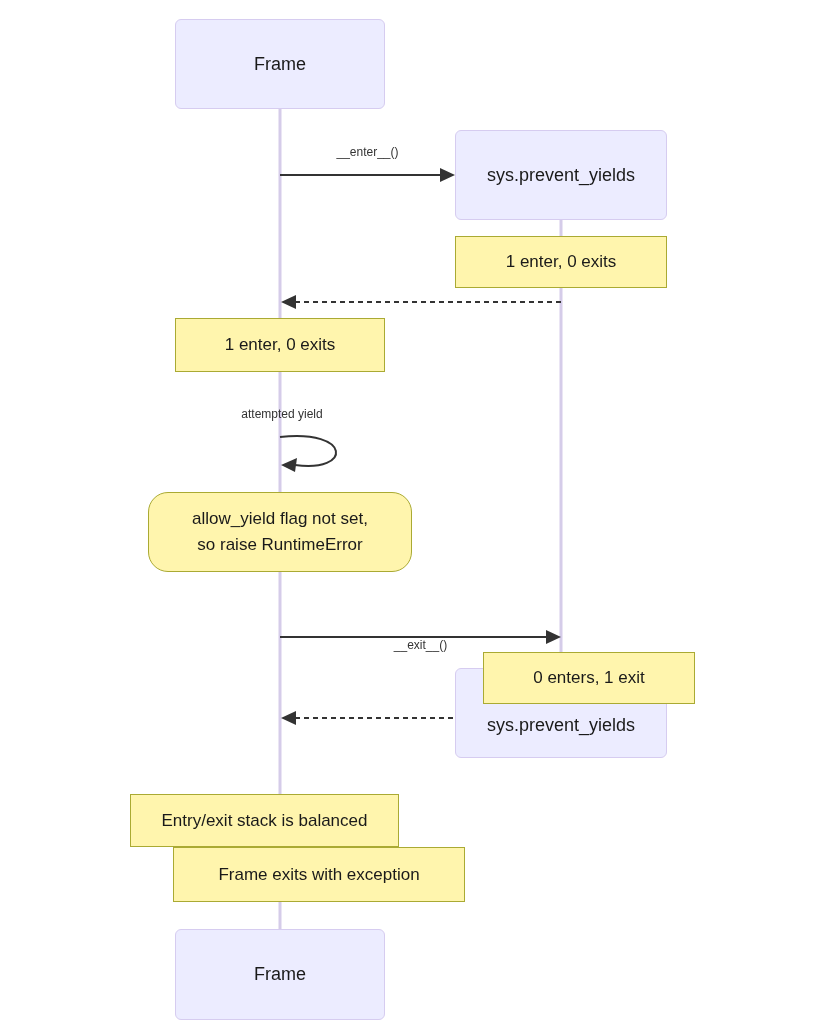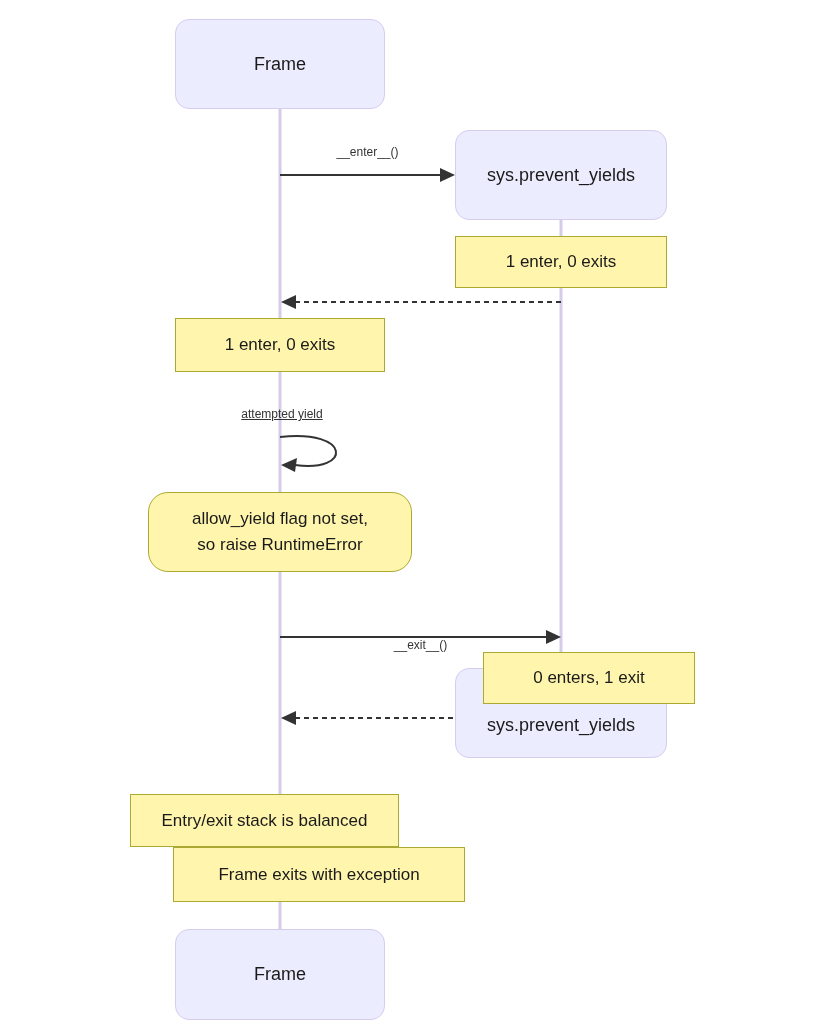--- a/index.html
+++ b/index.html
@@ -13,21 +13,21 @@
   svg.layer{position:absolute;left:0;top:0;}
   .lifeline{stroke:var(--lifeline,#d5cce9);stroke-width:3;}
   .msg-line{stroke:var(--arrow,#333333);stroke-width:2;fill:none;}
   .msg-line.dashed{stroke-dasharray:5 4;}
   .arrow-head{fill:var(--arrow,#333333);stroke:none;}
 
   .actor-box{
     position:absolute;
     background:var(--actor-fill,#ECECFF);
     border:1px solid var(--actor-border,#d6ccf0);
-    border-radius:14px;
+    border-radius:6px;
     display:flex;align-items:center;justify-content:center;
     font-size:18px;color:var(--text,#1a1a1a);
     box-sizing:border-box;
   }
   .actor-box.end-sys{align-items:center;padding-top:24px;}
 
   .note{
     position:absolute;
     background:var(--note-fill,#FFF5AD);
     border:1.5px solid var(--note-border,#AAAA33);
@@ -83,21 +83,21 @@
   <div class="actor-box end-sys" style="left:455px;top:668px;width:212px;height:90px;">
     <span>sys.prevent_yields</span>
   </div>
 
   <div class="actor-box" style="left:175px;top:929px;width:210px;height:91px;">
     <span>Frame</span>
   </div>
 
   <div class="msg-label" style="left:280px;top:141px;width:175px;">__enter__()</div>
 
-  <div class="msg-label" style="left:180px;top:403px;width:204px;text-decoration:underline;">attempted yield</div>
+  <div class="msg-label" style="left:180px;top:403px;width:204px;">attempted yield</div>
 
   <div class="msg-label" style="left:280px;top:634px;width:281px;">__exit__()</div>
 
   <div class="note" style="left:455px;top:236px;width:212px;height:52px;">1 enter, 0 exits</div>
 
   <div class="note" style="left:175px;top:318px;width:210px;height:54px;">1 enter, 0 exits</div>
 
   <div class="note" style="left:148px;top:492px;width:264px;height:80px;border-radius:20px;">allow_yield flag not set,
 so raise RuntimeError</div>
 

